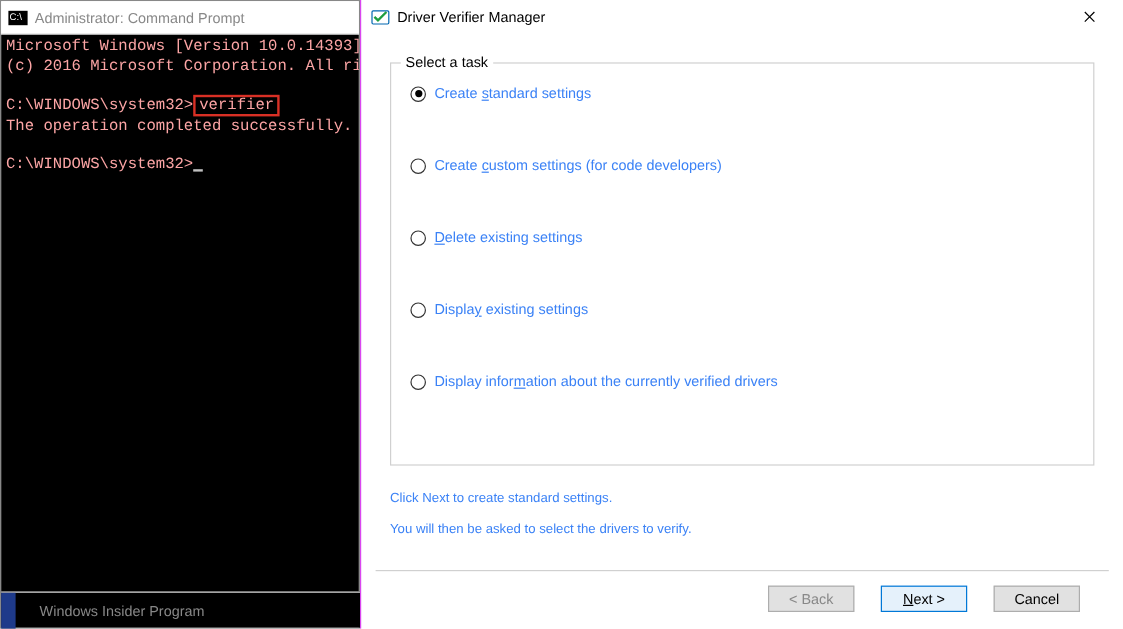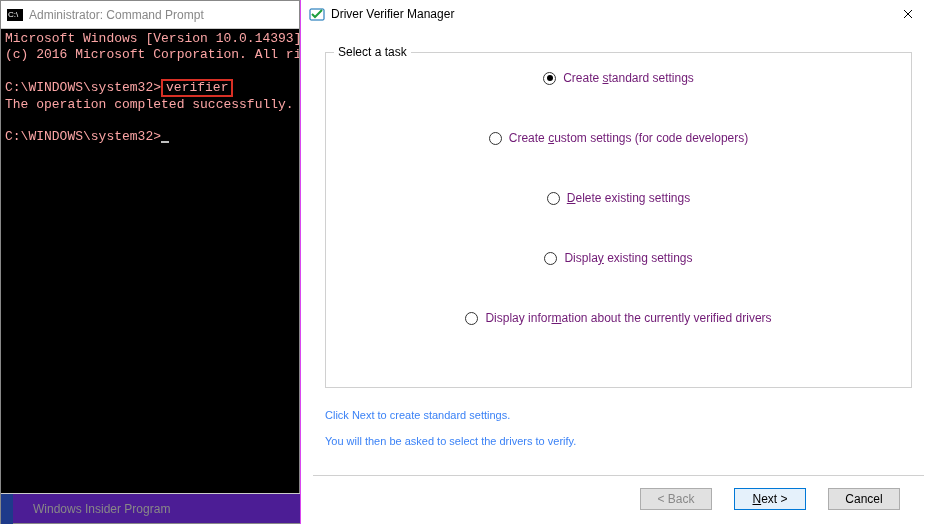--- a/index.html
+++ b/index.html
@@ -61,21 +61,21 @@
       display:inline-block;
       width:8px; height:2px;
       background:#c0c0c0;
       vertical-align: bottom;
       margin-bottom: 2px;
     }
     .taskbar-sliver {
       position: absolute;
       left: 0; bottom: 0;
       width: 300px; height: 30px;
-      background: #4c1d95;
+      background: #000000;
       border-top: 1px solid #ccc;
       display:flex;
       align-items:center;
     }
     .taskbar-sliver .blue-blob {
       width: 12px; height: 30px;
       background: #1e3a8a;
       margin-right: 20px;
     }
     .taskbar-sliver .blur-text {
@@ -128,23 +128,22 @@
       background: #fff;
       padding: 0 4px;
       font-size: 12px;
       color: #000;
     }
     .radio-row {
       display:flex;
       align-items:center;
       margin-bottom: 46px;
       font-size: 12px;
-      color: #701a75;
+      color: #3b82f6;
       cursor:pointer;
-      justify-content:center;
     }
     .radio-row:last-child { margin-bottom: 0; }
     .radio {
       width:13px;height:13px;
       border:1px solid #333;
       border-radius:50%;
       margin-right:7px;
       position:relative;
       flex:none;
     }

